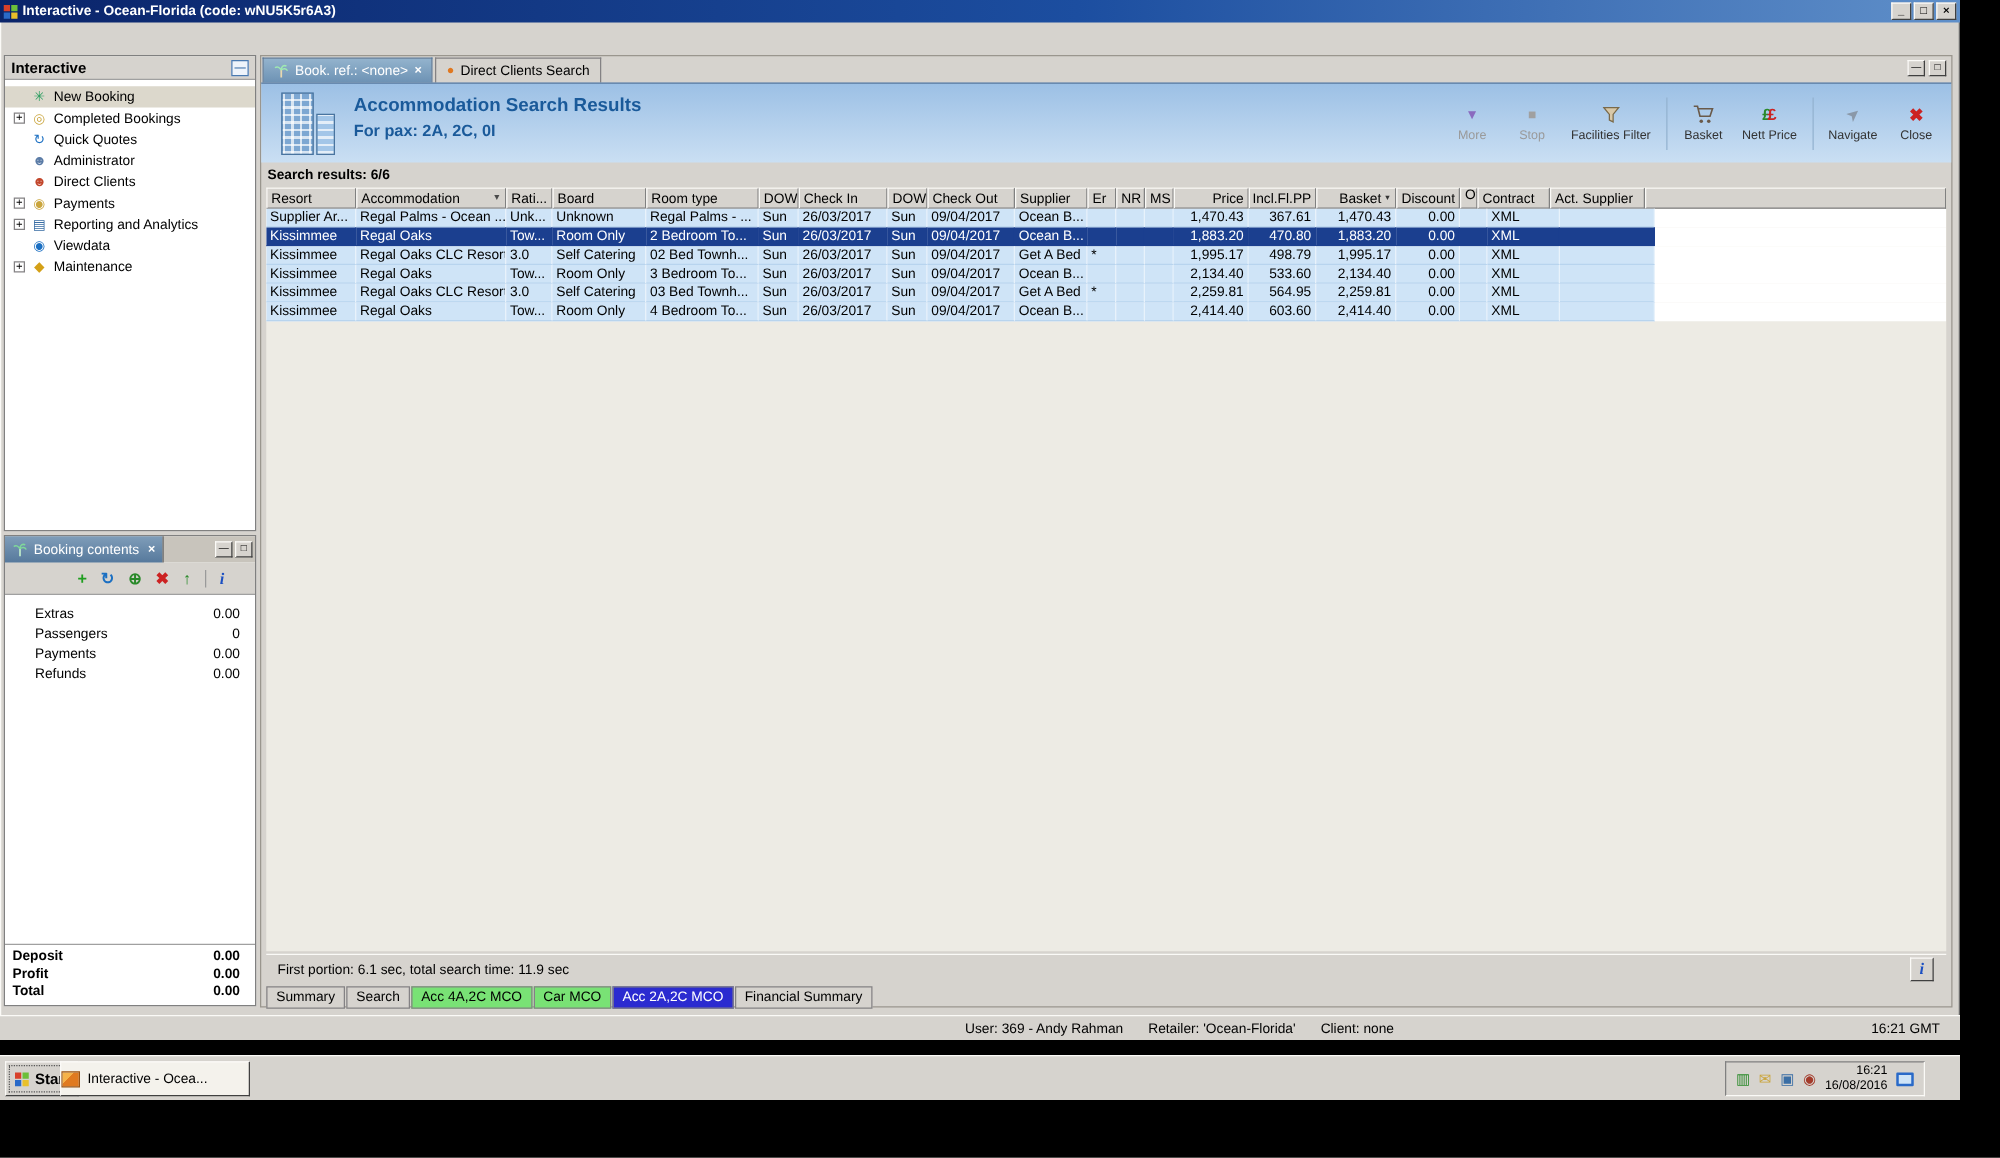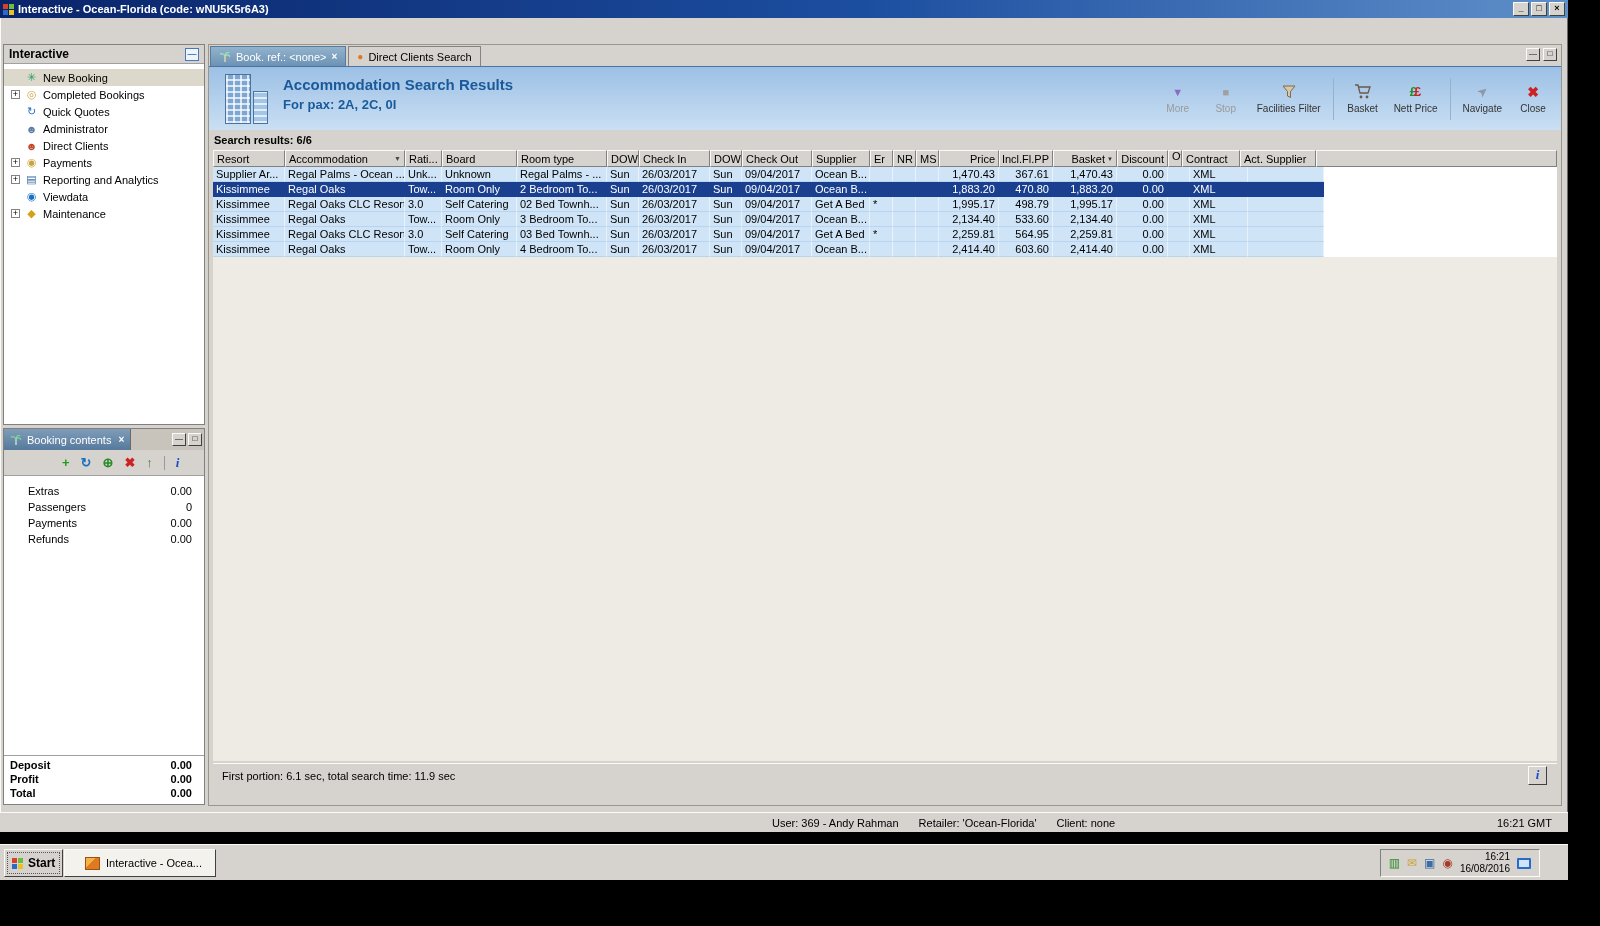--- a/index.html
+++ b/index.html
@@ -85,21 +85,21 @@
   .btab{display:flex;align-items:center;padding:0 7px;background:#d6d3ce;border:1px solid #848284;margin-right:1px;font-size:11px;white-space:nowrap;}
   .btab.green{background:#79e275;}
   .btab.blue{background:#2b2bd0;color:#fff;}
   .statusbar{position:absolute;left:0;bottom:0;width:100%;height:20px;background:#d6d3ce;border-top:1px solid #fbfaf7;}
   .sb-info{position:absolute;left:772px;top:4px;display:flex;gap:20px;white-space:nowrap;}
   .sb-time{position:absolute;right:16px;top:4px;}
 
   
   .taskbar{position:absolute;left:0;top:844px;width:1568px;height:36px;background:#d6d3ce;border-top:1px solid #fbfaf7;}
   .start-btn{position:absolute;left:4px;top:4px;height:28px;display:flex;align-items:center;gap:5px;padding:0 7px;background:#d6d3ce;border:1px solid;border-color:#fbfaf7 #404040 #404040 #fbfaf7;font-weight:bold;font-size:12px;outline:1px dotted #555;outline-offset:-4px;}
-  .task-btn{position:absolute;left:64px;top:4px;width:152px;height:28px;display:flex;align-items:center;gap:6px;padding:0 20px;background:#f4f2ec;border:1px solid;border-color:#fbfaf7 #404040 #404040 #fbfaf7;font-size:11px;white-space:nowrap;overflow:hidden;}
+  .task-btn{position:absolute;left:48px;top:4px;width:152px;height:28px;display:flex;align-items:center;gap:6px;padding:0 0;background:#f4f2ec;border:1px solid;border-color:#fbfaf7 #404040 #404040 #fbfaf7;font-size:11px;white-space:nowrap;overflow:hidden;}
   .task-icon{width:15px;height:13px;background:linear-gradient(135deg,#f5b24a 0 40%,#e07a20 40%);border:1px solid #9a5210;flex:none;}
   .tray{position:absolute;right:28px;top:4px;height:28px;border:1px solid;border-color:#808080 #fbfaf7 #fbfaf7 #808080;display:flex;align-items:center;gap:7px;padding:0 8px;}
   .tray-icon{font-size:12px;line-height:12px;}
   .tray-clock{display:flex;flex-direction:column;align-items:flex-end;font-size:10px;line-height:12px;}
   .monitor{width:14px;height:11px;border:2px solid #2a6ac8;background:#cfe4f7;border-radius:1px;}
 
   .black-right{position:absolute;left:1568px;top:0;width:32px;height:926px;background:#000;}
   .black-bottom{position:absolute;left:0;top:880px;width:1600px;height:46px;background:#000;}
 </style>
 </head>
@@ -541,20 +541,34 @@
                 <div class="td" style="width: 76px;"></div>
               </div>
             </div>
         </div>
 
         <div class="main-footer">
           <span>First portion: 6.1 sec, total search time: 11.9 sec</span>
           <span class="info-button">i</span>
         </div>
 
+        <div class="bottom-tabs">
+
+            <div class="btab">Summary</div>
+
+            <div class="btab">Search</div>
+
+            <div class="btab green">Acc 4A,2C MCO</div>
+
+            <div class="btab green">Car MCO</div>
+
+            <div class="btab blue">Acc 2A,2C MCO</div>
+
+            <div class="btab">Financial Summary</div>
+          </div>
 
       </div>
 
       <div class="statusbar">
         <span class="sb-info">
           <span>User: 369 - Andy Rahman</span>
           <span>Retailer: 'Ocean-Florida'</span>
           <span>Client: none</span>
         </span>
         <span class="sb-time">16:21 GMT</span>

